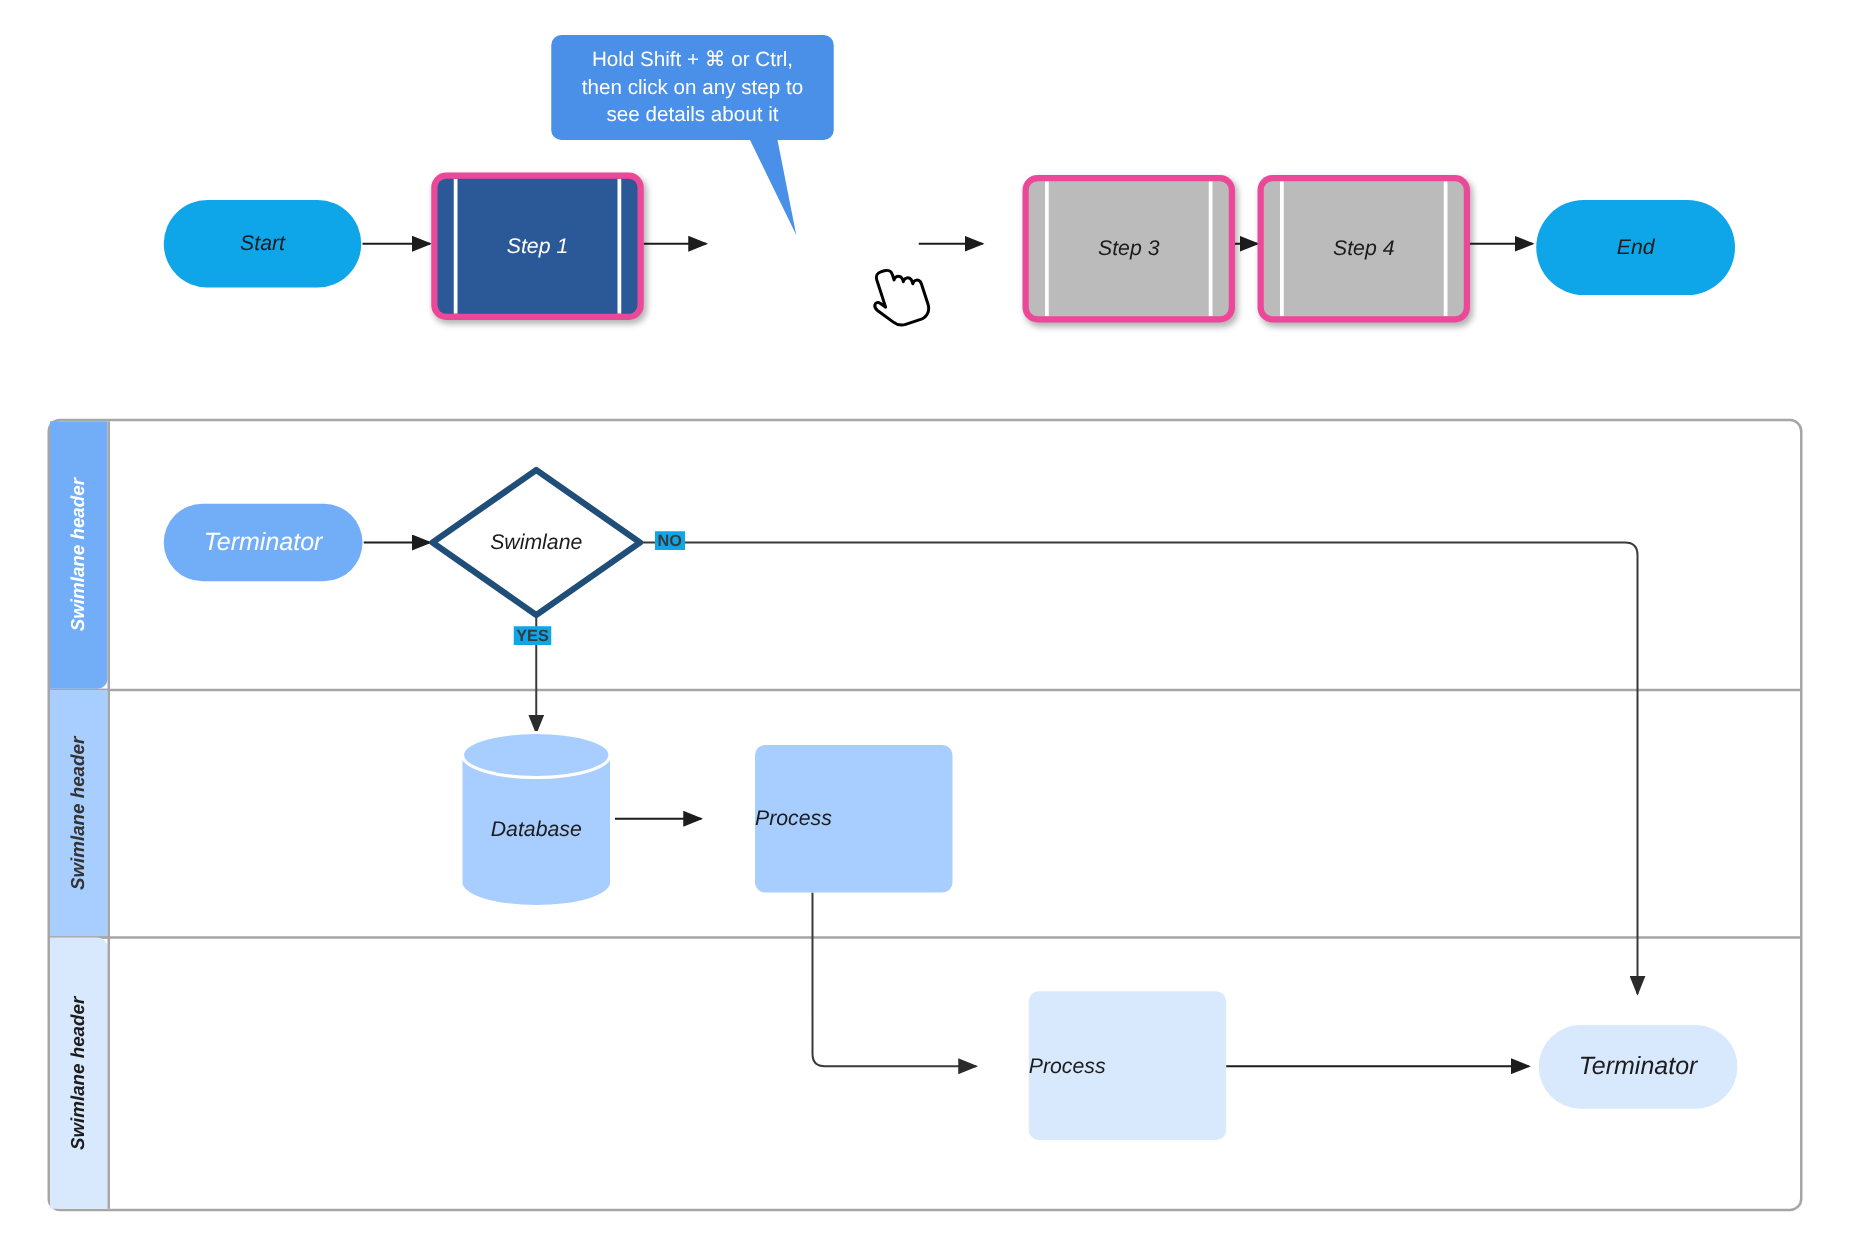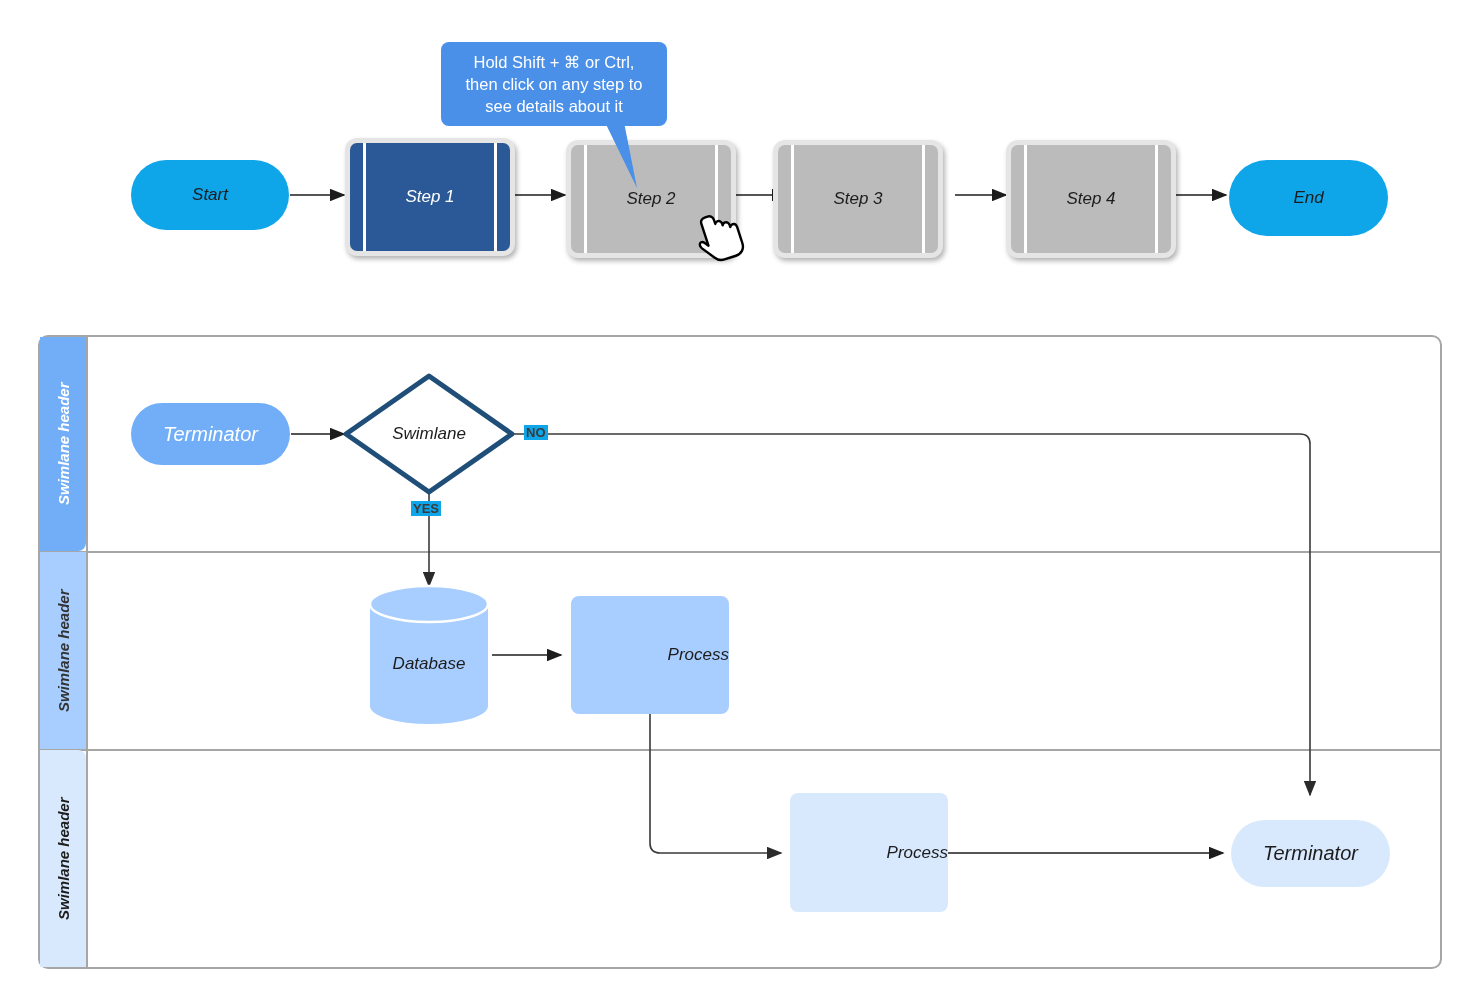--- a/index.html
+++ b/index.html
@@ -28,21 +28,21 @@
     border-radius: 60px;
     display: flex;
     align-items: center;
     justify-content: center;
     font-style: italic;
     font-size: 17px;
     color: #1c1c1c;
   }
   .predef {
     border-radius: 12px;
-    background: #e5e5e5;
+    background: #ec4899;
     box-shadow: 2px 3px 5px rgba(0,0,0,0.30);
     display: flex;
     align-items: flex-end;
     justify-content: center;
     box-sizing: border-box;
     padding: 5px;
   }
   .predef .inner {
     position: relative;
     width: 100%;
@@ -119,24 +119,25 @@
     font-style: italic;
     font-size: 20px;
   }
   .term-blue.mid { background: #72aef7; color: #ffffff; }
   .term-blue.light { background: #d9e9fd; color: #1c1c1c; }
 
   .proc {
     border-radius: 8px;
     display: flex;
     align-items: center;
-    justify-content: flex-end;
+    justify-content: flex-start;
     font-style: italic;
     font-size: 17px;
     color: #1c1c1c;
+    margin-left: 33px;
   }
   .proc.mid { background: #a8ceff; }
   .proc.light { background: #d9e9fd; }
 
   .diamond-label {
     display: flex;
     align-items: center;
     justify-content: center;
     font-style: italic;
     font-size: 17px;
@@ -261,29 +262,22 @@
   </div>
 
   <div class="predef blue abs" style="left:345px; top:138px; width:170px; height:118px;">
     <div class="inner">
       <div class="rule l"></div>
       <div class="rule r"></div>
       <span class="label">Step 1</span>
     </div>
   </div>
 
-  <div class="predef gray abs" style="left:566px; top:140px; width:170px; height:118px;">
-    <div class="inner">
-      <div class="rule l"></div>
-      <div class="rule r"></div>
-      <span class="label">Step 2</span>
-    </div>
-  </div>
-
-  <div class="predef gray abs" style="left:773px; top:140px; width:170px; height:118px;">
+
+  <div class="predef gray abs" style="left:818px; top:140px; width:170px; height:118px;">
     <div class="inner">
       <div class="rule l"></div>
       <div class="rule r"></div>
       <span class="label">Step 3</span>
     </div>
   </div>
 
   <div class="predef gray abs" style="left:1006px; top:140px; width:170px; height:118px;">
     <div class="inner">
       <div class="rule l"></div>
@@ -293,21 +287,21 @@
   </div>
 
   <div class="term-gray abs" style="left:1229px; top:160px; width:159px; height:76px;">
     <span>End</span>
   </div>
 
   <svg class="abs" style="left:0; top:0; width:1482px; height:300px; pointer-events:none;">
     <polygon points="600,112 622,112 637,188" fill="#4a90e8"></polygon>
   </svg>
 
-  <div class="tooltip abs" style="left:441px; top:42px; width:226px; height:84px;">
+  <div class="tooltip abs" style="left:441px; top:28px; width:226px; height:84px;">
     <div>
       <div>Hold Shift + ⌘ or Ctrl,</div>
       <div>then click on any step to</div>
       <div>see details about it</div>
     </div>
   </div>
 
   <svg class="abs" style="left:699px; top:208px; width:52px; height:74px; pointer-events:none;">
     <path d="M12,6
              C9,6 7,8 7,11

